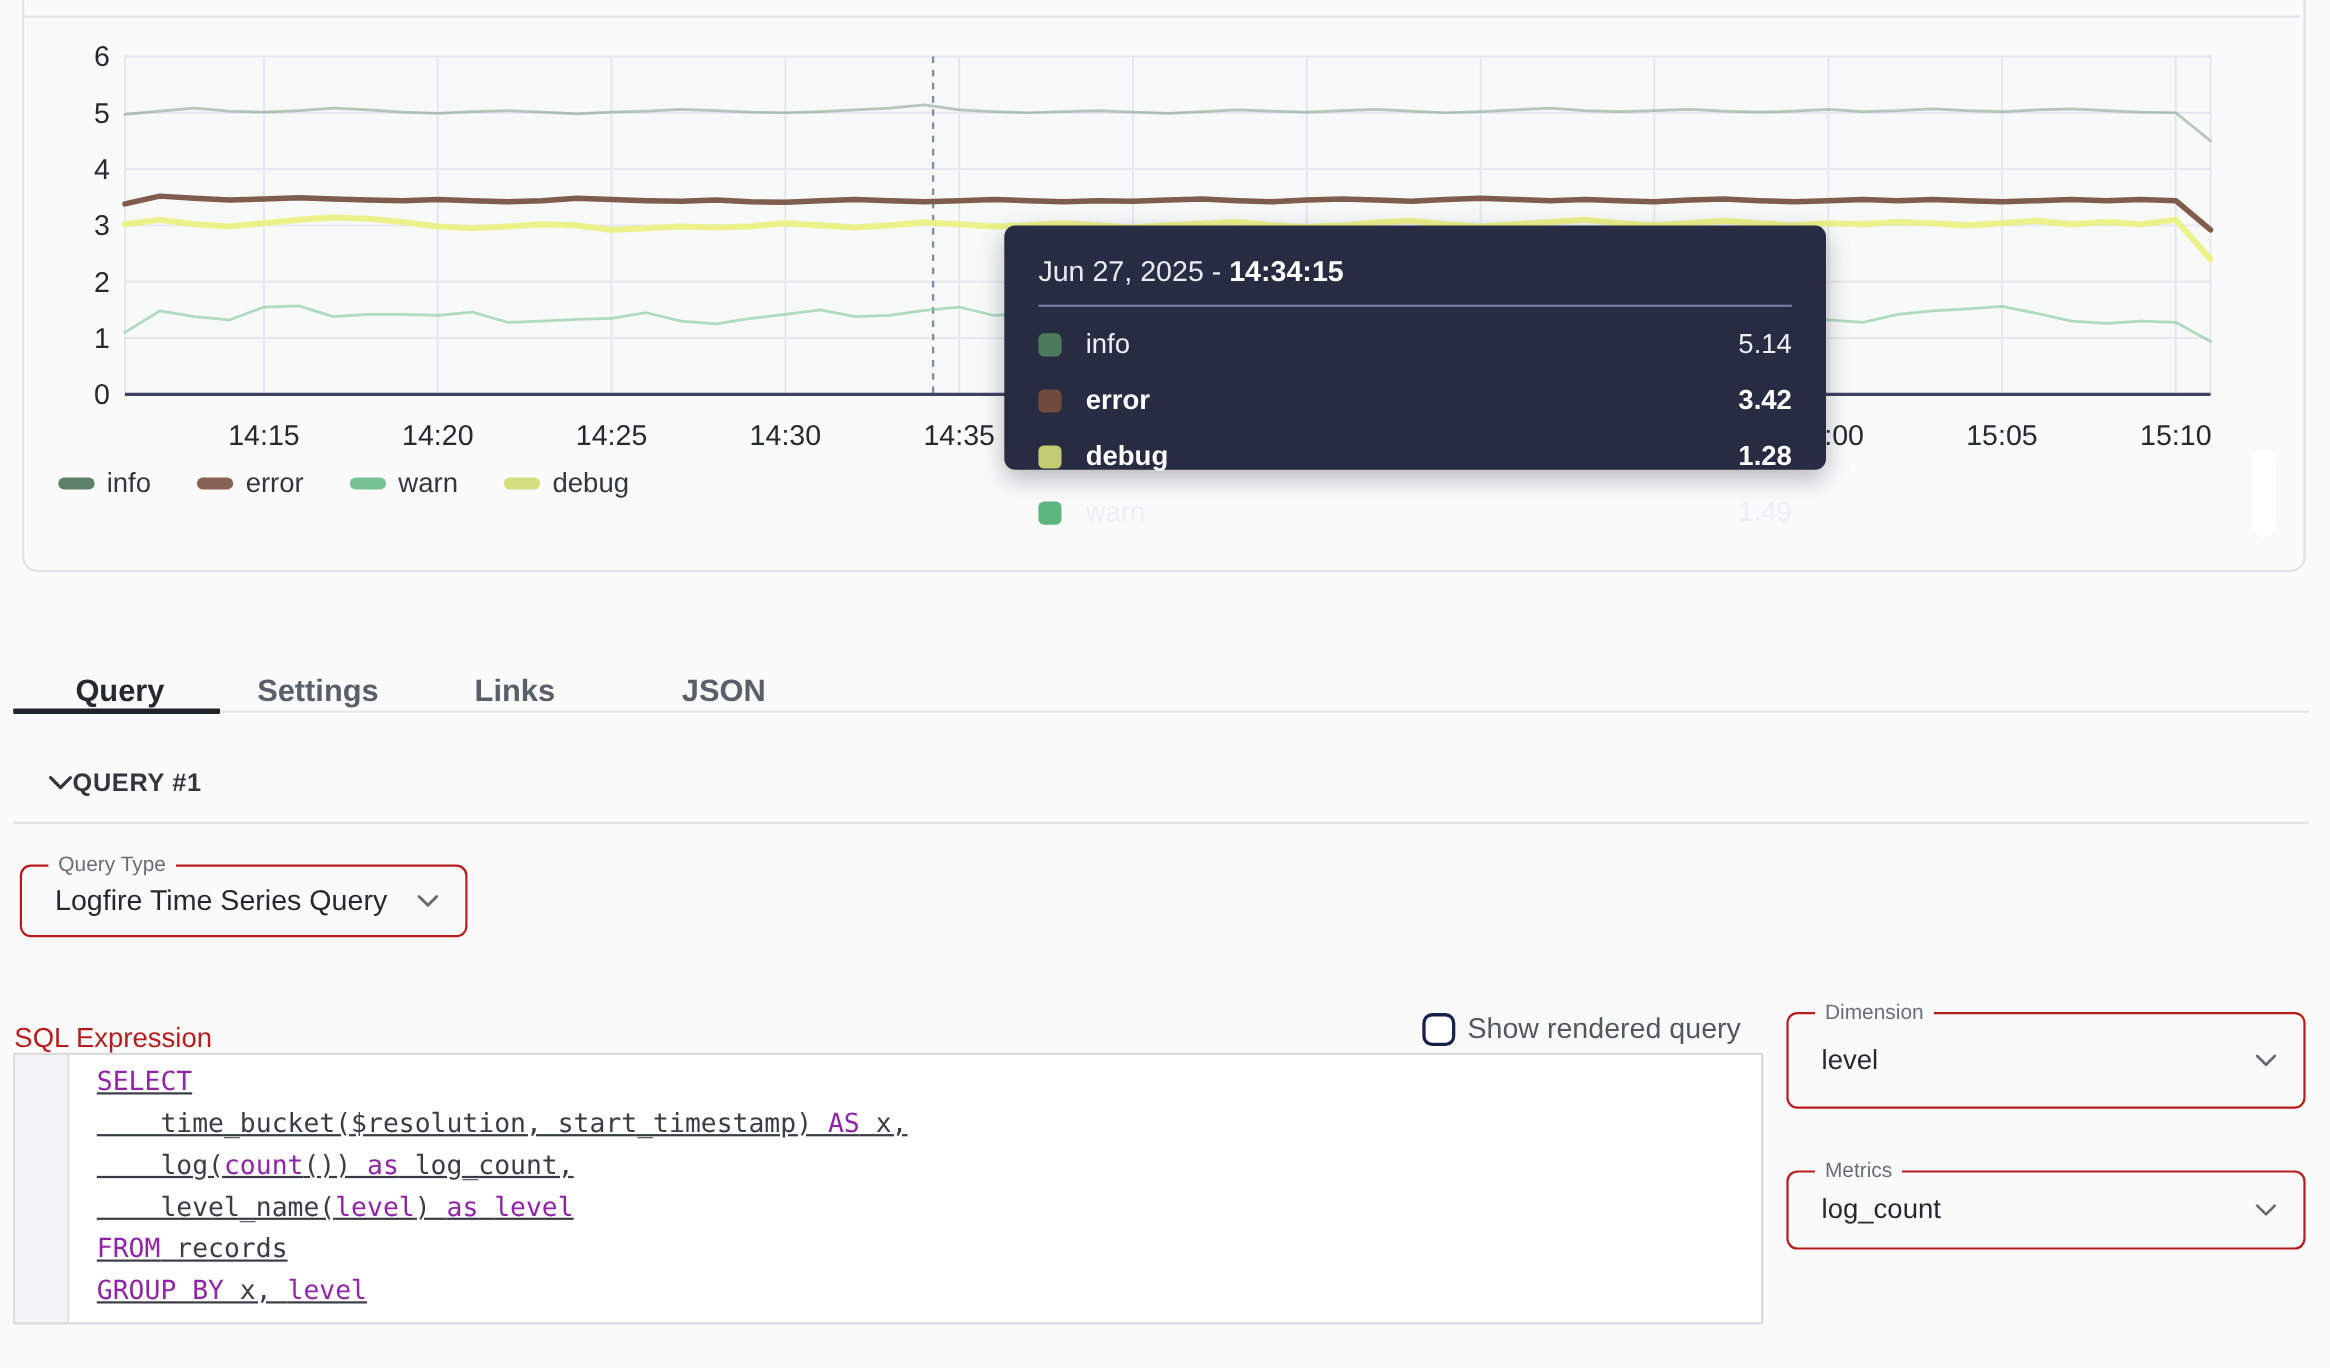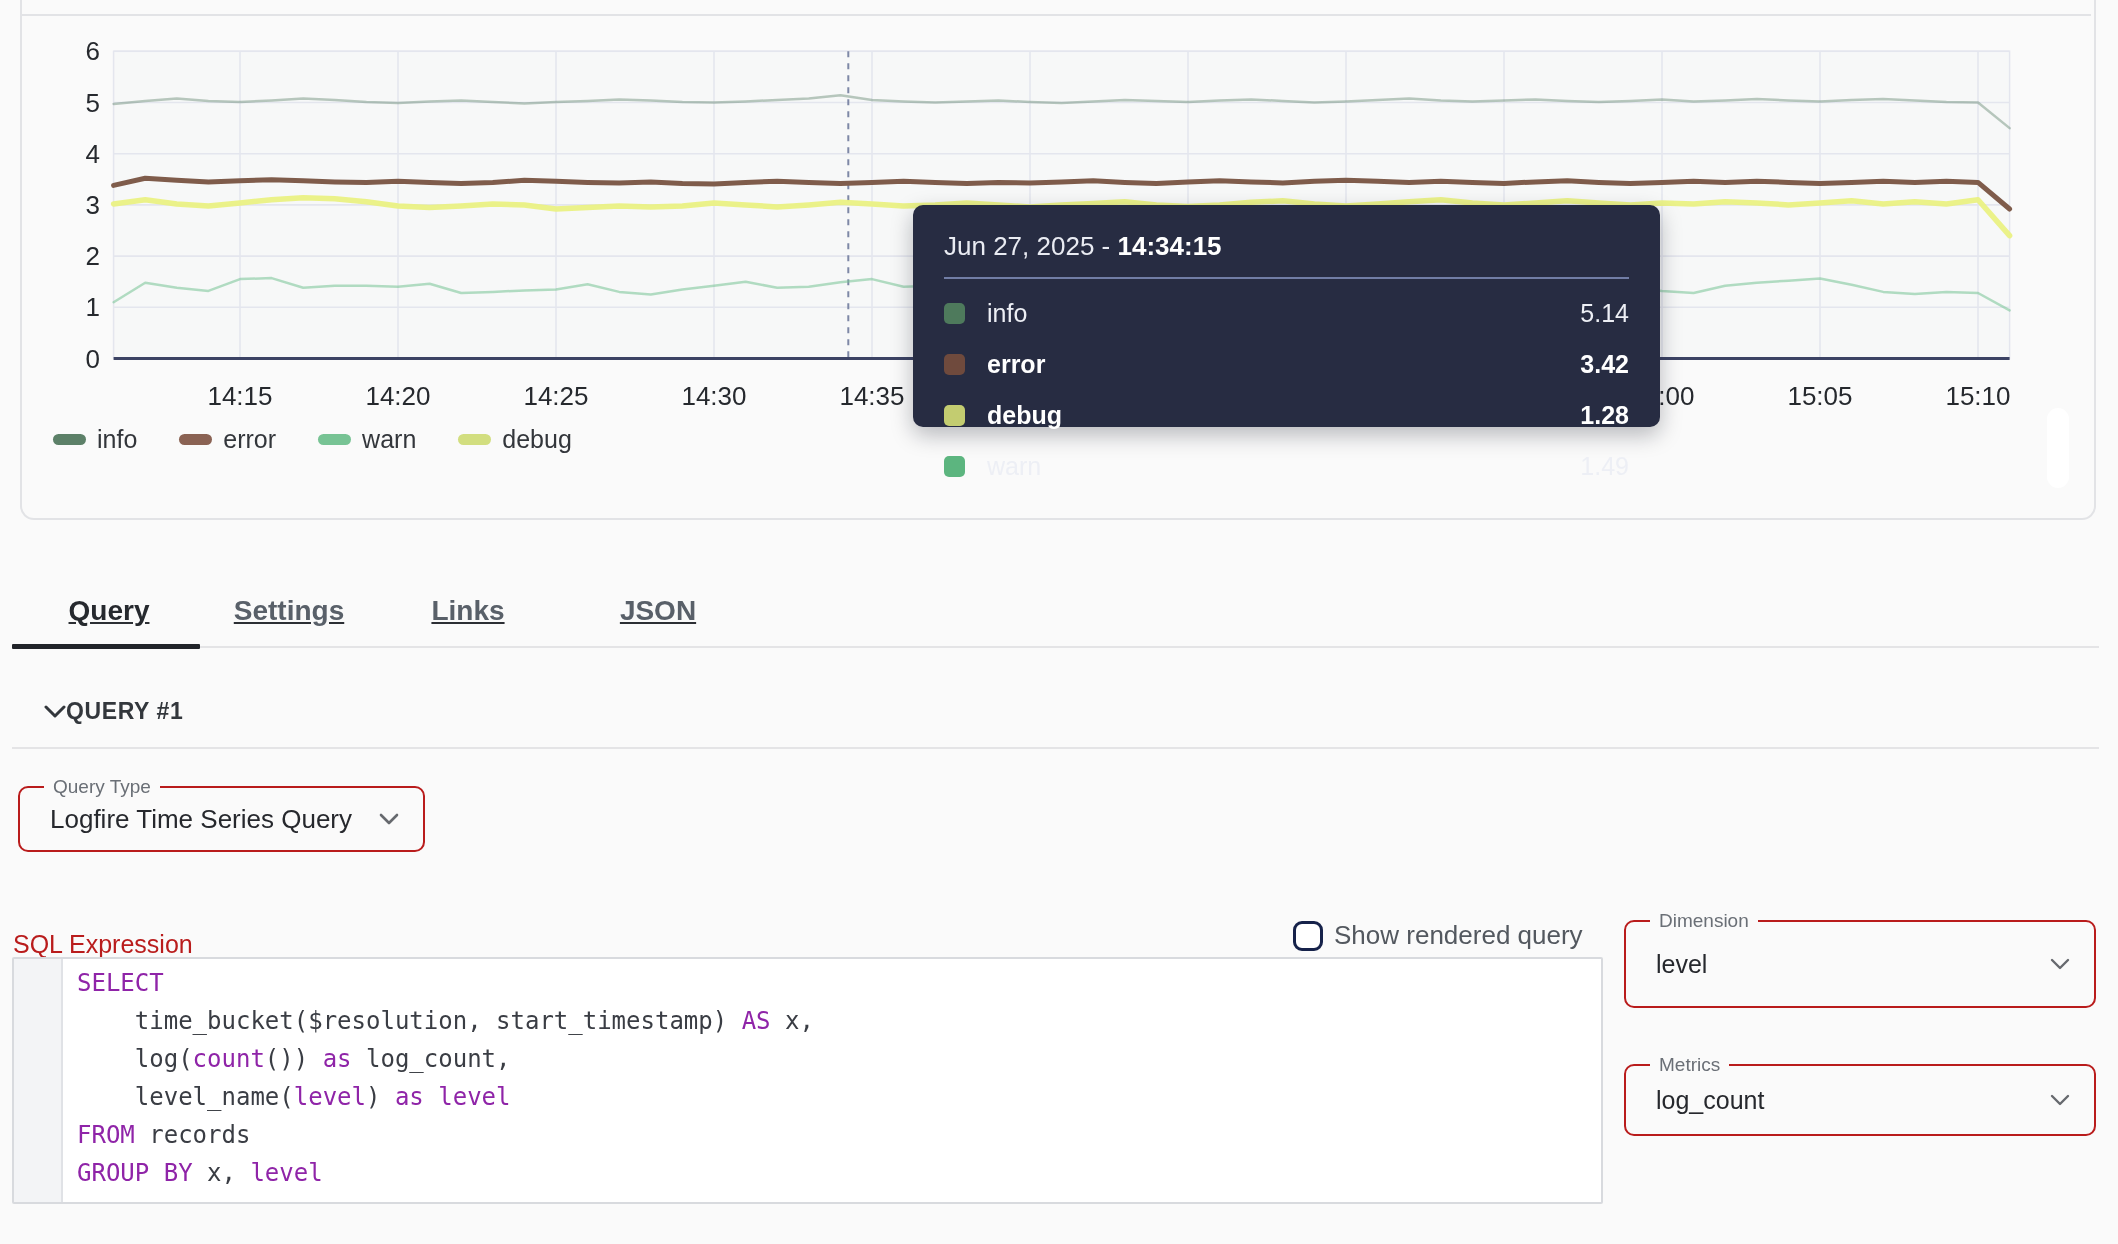--- a/index.html
+++ b/index.html
@@ -22,21 +22,21 @@
   .tt-title{font-size:26px;color:#e9ebf2;}
   .tt-title b{color:#ffffff;font-weight:700;}
   .tt-divider{margin-top:15px;height:2px;background:#717da5;border:none;}
   .tt-rows{margin-top:9px;}
   .tt-row{display:flex;align-items:center;height:51px;font-size:25px;color:#edeff5;}
   .tt-row.bold{font-weight:700;color:#ffffff;}
   .tt-swatch{width:21px;height:21px;border-radius:5px;display:inline-block;flex:none;}
   .tt-label{margin-left:22px;}
   .tt-value{margin-left:auto;}
   
-  .tabs{position:absolute;left:18px;top:578px;display:flex;height:66px;align-items:center;text-decoration:underline;}
+  .tabs{position:absolute;left:18px;top:578px;display:flex;height:66px;align-items:flex-end;}
   .tab{font-size:28px;font-weight:600;color:#596069;text-align:center;cursor:pointer;}
   .tab.active{color:#26292e;font-weight:700;}
   .t1{width:182px;} .t2{width:178px;} .t3{width:180px;} .t4{width:200px;}
   .tab-divider{position:absolute;left:12px;top:646px;width:2087px;height:2px;background:#e4e4e6;}
   .tab-underline{position:absolute;left:12px;top:644px;width:188px;height:5px;background:#212429;border-radius:1px;}
   
   .query-header{position:absolute;left:44px;top:698px;display:flex;align-items:center;cursor:pointer;}
   .query-header .chev{flex:none;}
   .query-title{font-size:23px;font-weight:600;letter-spacing:.6px;color:#33373c;}
   .q1-divider{position:absolute;left:12px;top:747px;width:2087px;height:2px;background:#e4e4e6;}
@@ -50,21 +50,21 @@
   .fld-dimension .fld-value,.fld-metrics .fld-value{font-size:25px;}
   
   .sql-label{position:absolute;left:13px;top:930px;font-size:25px;color:#b91c1c;}
   .editor{position:absolute;left:12px;top:957px;width:1591px;height:247px;background:#ffffff;
           border:2px solid #d8dade;box-sizing:border-box;border-radius:2px;cursor:text;overflow:hidden;}
   .code-row{display:flex;height:38px;align-items:center;font-family:"DejaVu Sans Mono",monospace;font-size:24px;}
   .code-row:first-child{margin-top:5px;}
   .ln{flex:none;width:47px;align-self:stretch;display:flex;align-items:center;justify-content:flex-end;
       padding-right:11px;box-sizing:border-box;background:#f3f4f6;border-right:2px solid #e0e2e6;
       color:#9aa0a7;}
-  .code{white-space:pre;padding-left:16px;color:#3a3d44;}
+  .code{white-space:pre;padding-left:27px;color:#3a3d44;text-decoration:underline;}
   .code .kw{color:#8f24a8;}
   .gutter-fill{position:absolute;left:0;top:0;bottom:0;width:47px;background:#f3f4f6;border-right:2px solid #e0e2e6;}
   
   .cb-row{position:absolute;left:1293px;top:920px;display:flex;align-items:center;gap:11px;cursor:pointer;}
   .cb-box{width:30px;height:30px;border:3px solid #16224a;border-radius:9px;background:#ffffff;box-sizing:border-box;flex:none;}
   .cb-label{font-size:26px;color:#53585f;white-space:nowrap;}
   .chev{display:inline-block;}
 </style>
 </head>
 <body>

